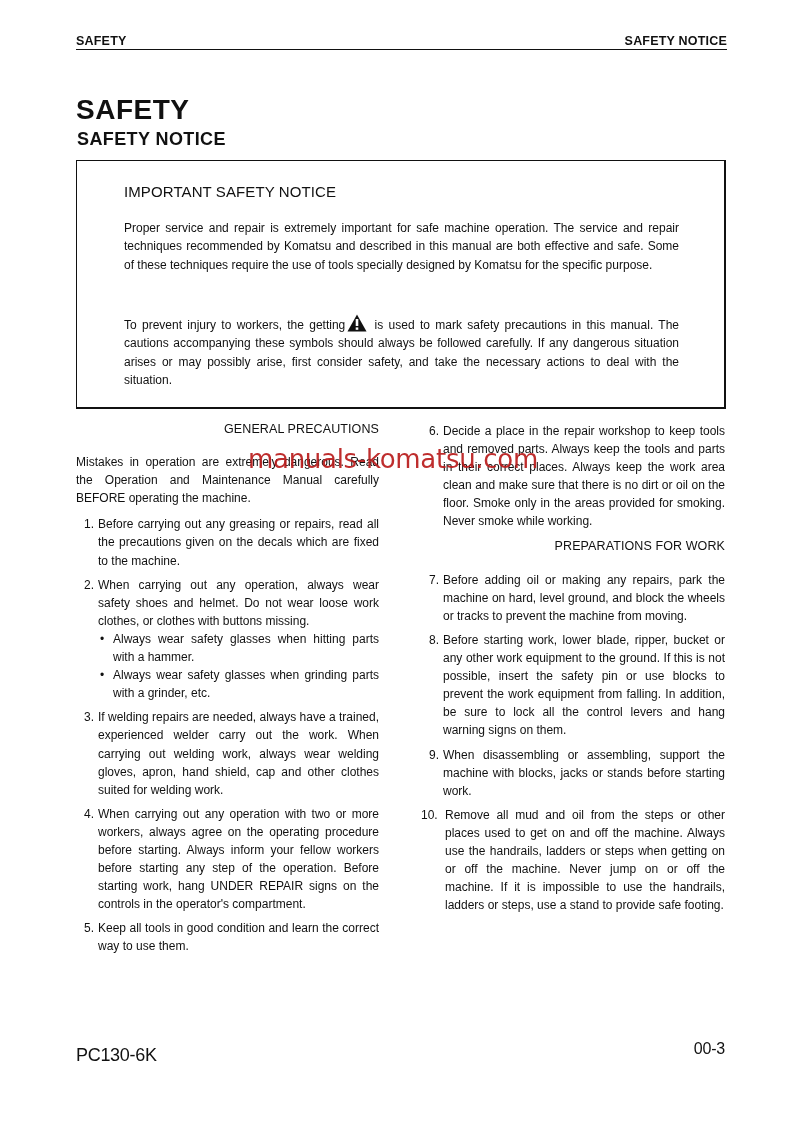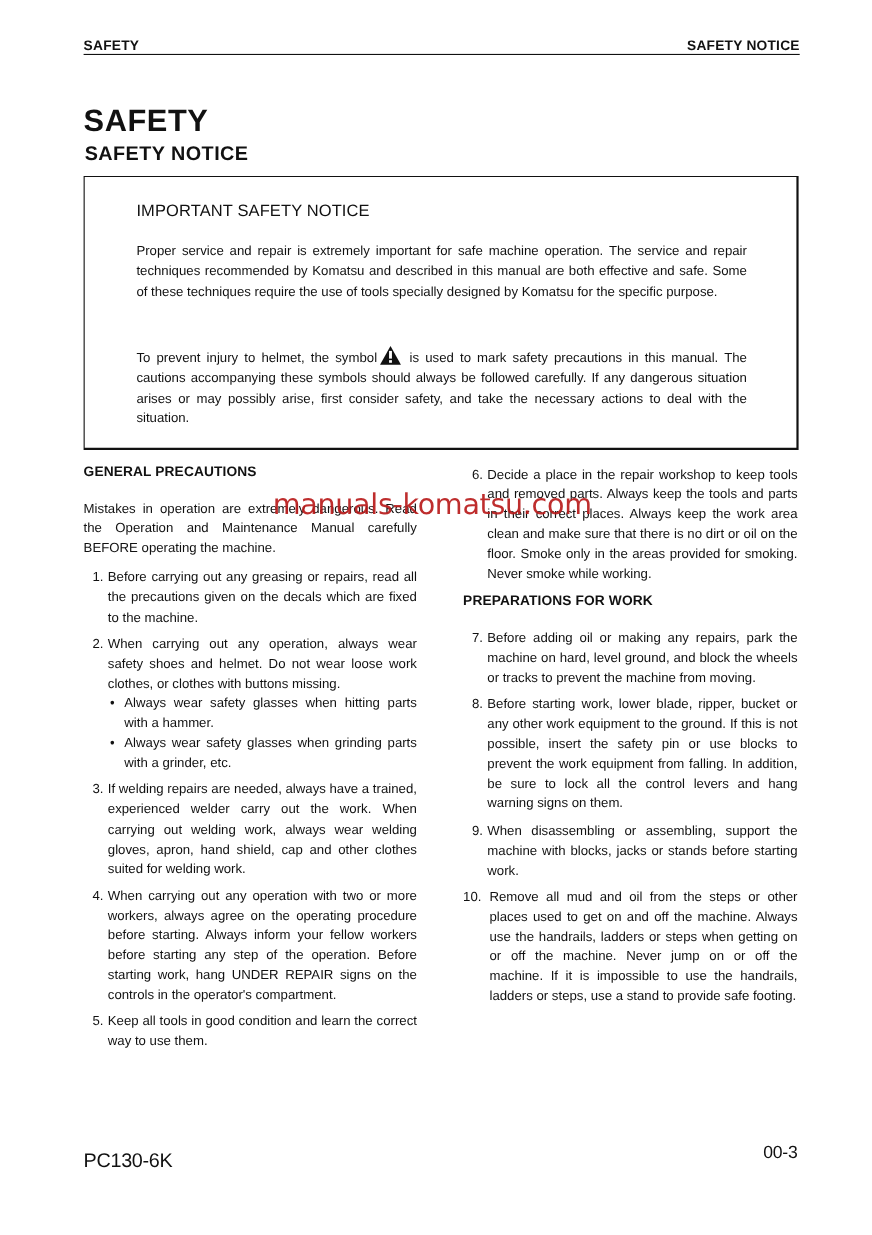--- a/index.html
+++ b/index.html
@@ -39,21 +39,21 @@
     .notice-para.p1 { top: 58px; }
     .notice-para.p2 { top: 153px; }
     .warn-icon {
       display: inline-block; width: 20px; height: 18px; vertical-align: -3px; margin: 0 2px;
     }
 
     .col { position: absolute; font-size: 12px; line-height: 18.1px; }
     .col.left { left: 76px; top: 420px; width: 303px; }
     .col.right { left: 421px; top: 422px; width: 304px; }
 
-    .section-heading { font-weight: bold; font-size: 12.5px; margin: 0 0 15px 0; letter-spacing: 0.1px; }
+    .section-heading { font-weight: normal; font-size: 12.5px; margin: 0 0 15px 0; letter-spacing: 0.1px; text-align: right; }
     .intro { margin: 0 0 8px 0; text-align: justify; }
 
     .item { position: relative; padding-left: 22px; text-align: justify; margin: 0 0 6px 0; }
     .item .num { position: absolute; left: 8px; top: 0; }
     .item.wide .num { left: 0; }
     .item.wide { padding-left: 24px; }
     .bullets { margin: 0; padding: 0; list-style: none; }
     .bullets li { position: relative; padding-left: 15px; text-align: justify; }
     .bullets li .dot { position: absolute; left: 2px; top: 0; }
 
@@ -75,21 +75,21 @@
   <span class="left">SAFETY</span>
   <span class="right">SAFETY NOTICE</span>
 </div>
 
 <h1 class="page-title">SAFETY</h1>
 <h2 class="page-subtitle">SAFETY NOTICE</h2>
 
 <div class="notice-box">
   <h3 class="notice-title">IMPORTANT SAFETY NOTICE</h3>
   <p class="notice-para p1">Proper service and repair is extremely important for safe machine operation. The service and repair techniques recommended by Komatsu and described in this manual are both effective and safe. Some of these techniques require the use of tools specially designed by Komatsu for the specific purpose.</p>
-  <p class="notice-para p2"><span>To prevent injury to helmet, the symbol</span><span class="warn-icon"><svg width="20" height="18" viewBox="0 0 20 18">
+  <p class="notice-para p2"><span>To prevent injury to workers, the getting</span><span class="warn-icon"><svg width="20" height="18" viewBox="0 0 20 18">
           <polygon points="10,0.5 19.5,17.5 0.5,17.5" fill="#111"></polygon>
           <rect x="8.7" y="5" width="2.6" height="7" fill="#fff"></rect>
           <rect x="8.7" y="13.4" width="2.6" height="2.4" fill="#fff"></rect>
         </svg></span> <span>is used to mark safety precautions in this manual. The cautions accompanying these symbols should always be followed carefully. If any dangerous situation arises or may possibly arise, first consider safety, and take the necessary actions to deal with the situation.</span></p>
 </div>
 
 <div class="col left">
   <div class="section-heading">GENERAL PRECAUTIONS</div>
   <p class="intro">Mistakes in operation are extremely dangerous. Read the Operation and Maintenance Manual carefully BEFORE operating the machine.</p>
 

